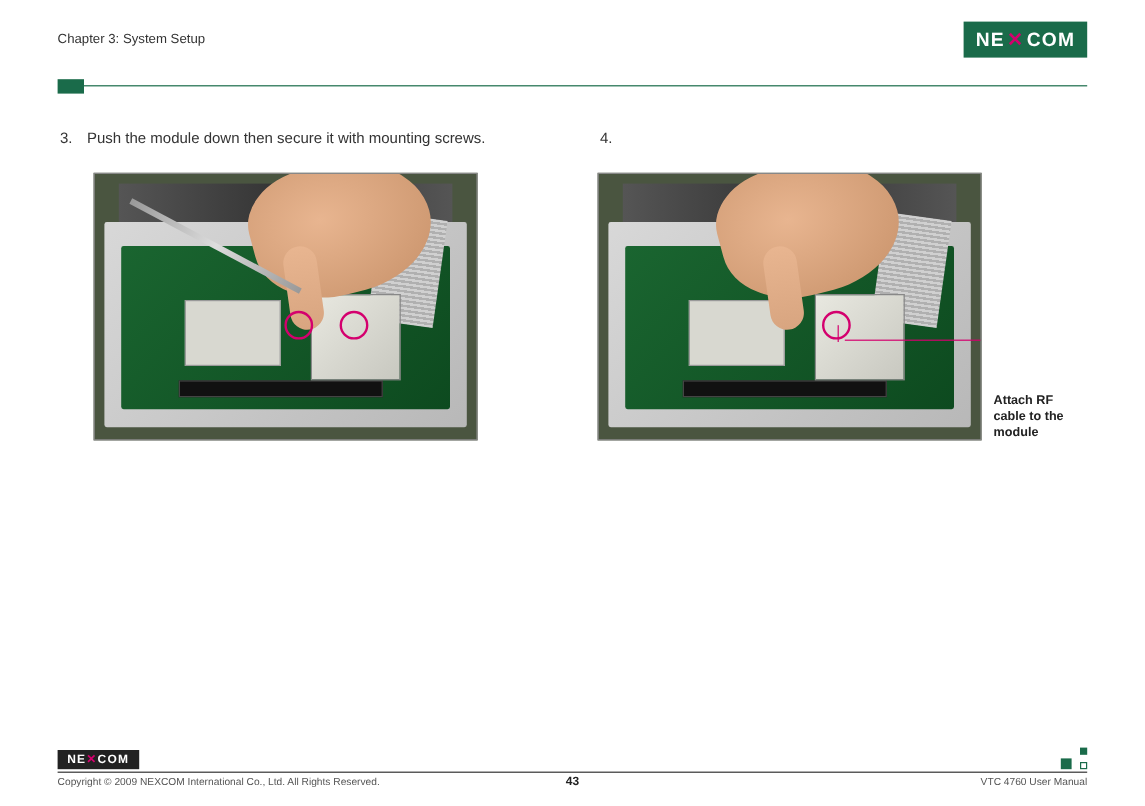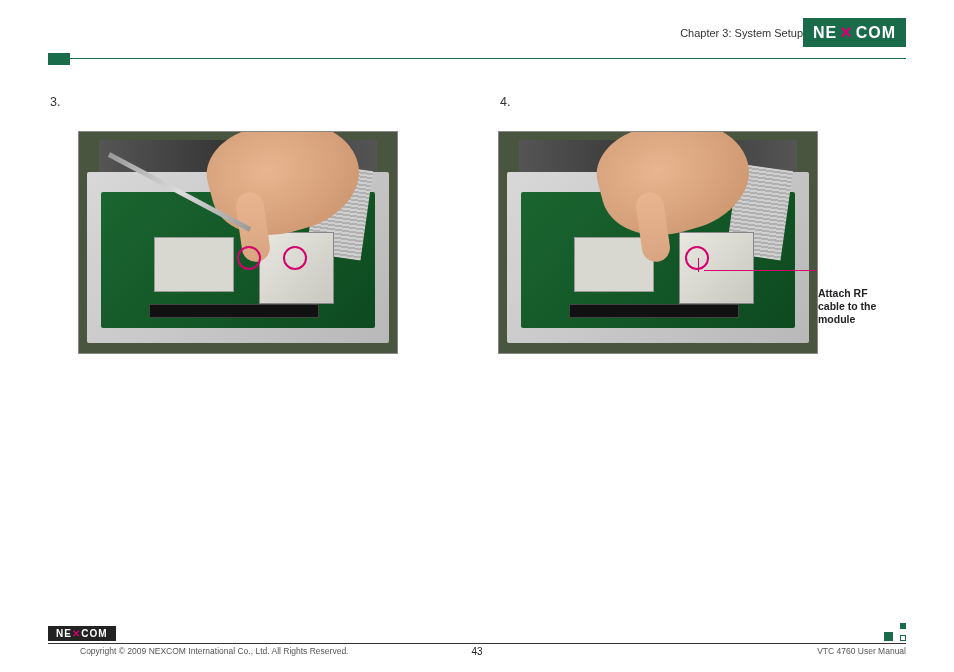--- a/index.html
+++ b/index.html
@@ -7,23 +7,23 @@
       width: 954px;
       height: 672px;
       font-family: Arial, Helvetica, sans-serif;
       background: #ffffff;
       position: relative;
       padding: 18px 48px 0 48px;
       color: #333;
     }
     .header {
       display: flex;
-      justify-content: flex-end;
+      justify-content: space-between;
       align-items: center;
-      margin-bottom: 4px;
+      margin-bottom: 16px;
     }
     .chapter-title {
       font-size: 11px;
       color: #333;
     }
     .logo-block {
       background: #1a6b4a;
       color: #fff;
       font-weight: bold;
       font-size: 16px;
@@ -73,21 +73,22 @@
       font-size: 12.5px;
       color: #333;
       margin-bottom: 22px;
       display: flex;
       gap: 12px;
       padding-left: 2px;
     }
     .step-num { min-width: 10px; }
     .photo-row {
       display: flex;
-      align-items: center;
+      align-items: flex-end;
+      gap: 10px;
     }
     .photo {
       width: 320px;
       height: 223px;
       background: #4a5540;
       position: relative;
       overflow: hidden;
       border: 1px solid #888;
       margin-left: 30px;
     }
@@ -216,27 +217,26 @@
     .sq { position: absolute; background: #1a6b4a; }
     .sq1 { width: 6px; height: 6px; top: 0; right: 0; }
     .sq2 { width: 9px; height: 9px; bottom: 0; left: 0; }
     .sq3 { width: 6px; height: 6px; bottom: 0; right: 0; background: #fff; border: 1px solid #1a6b4a; }
     .footer-bottom {
       display: flex;
       justify-content: space-between;
       font-size: 8.5px;
       color: #555;
       margin-top: 2px;
-      margin-left: 32px;
     }
     .page-num {
       position: absolute;
       left: 50%;
       transform: translateX(-50%);
-      font-weight: normal;
+      font-weight: bold;
       font-size: 10px;
       color: #222;
     }
   </style>
 </head>
 <body>
 
 <div class="header">
   <div class="chapter-title">Chapter 3: System Setup</div>
   <div class="logo-block">
@@ -246,20 +246,21 @@
 
 <div class="hr-row">
   <div class="hr-green-block"></div>
   <div class="hr-line"></div>
 </div>
 
 <div class="content">
   <div class="col col-left">
     <div class="step-text">
       <span class="step-num">3.</span>
+      <span>Push the module down then secure it with mounting screws.</span>
     </div>
     <div class="photo">
       <div class="back-panel"></div>
       <div class="chassis"></div>
       <div class="pcb"></div>
       <div class="ribbon"></div>
       <div class="connector-black"></div>
       <div class="slot"></div>
       <div class="module-card"></div>
       <div class="hand"></div>

